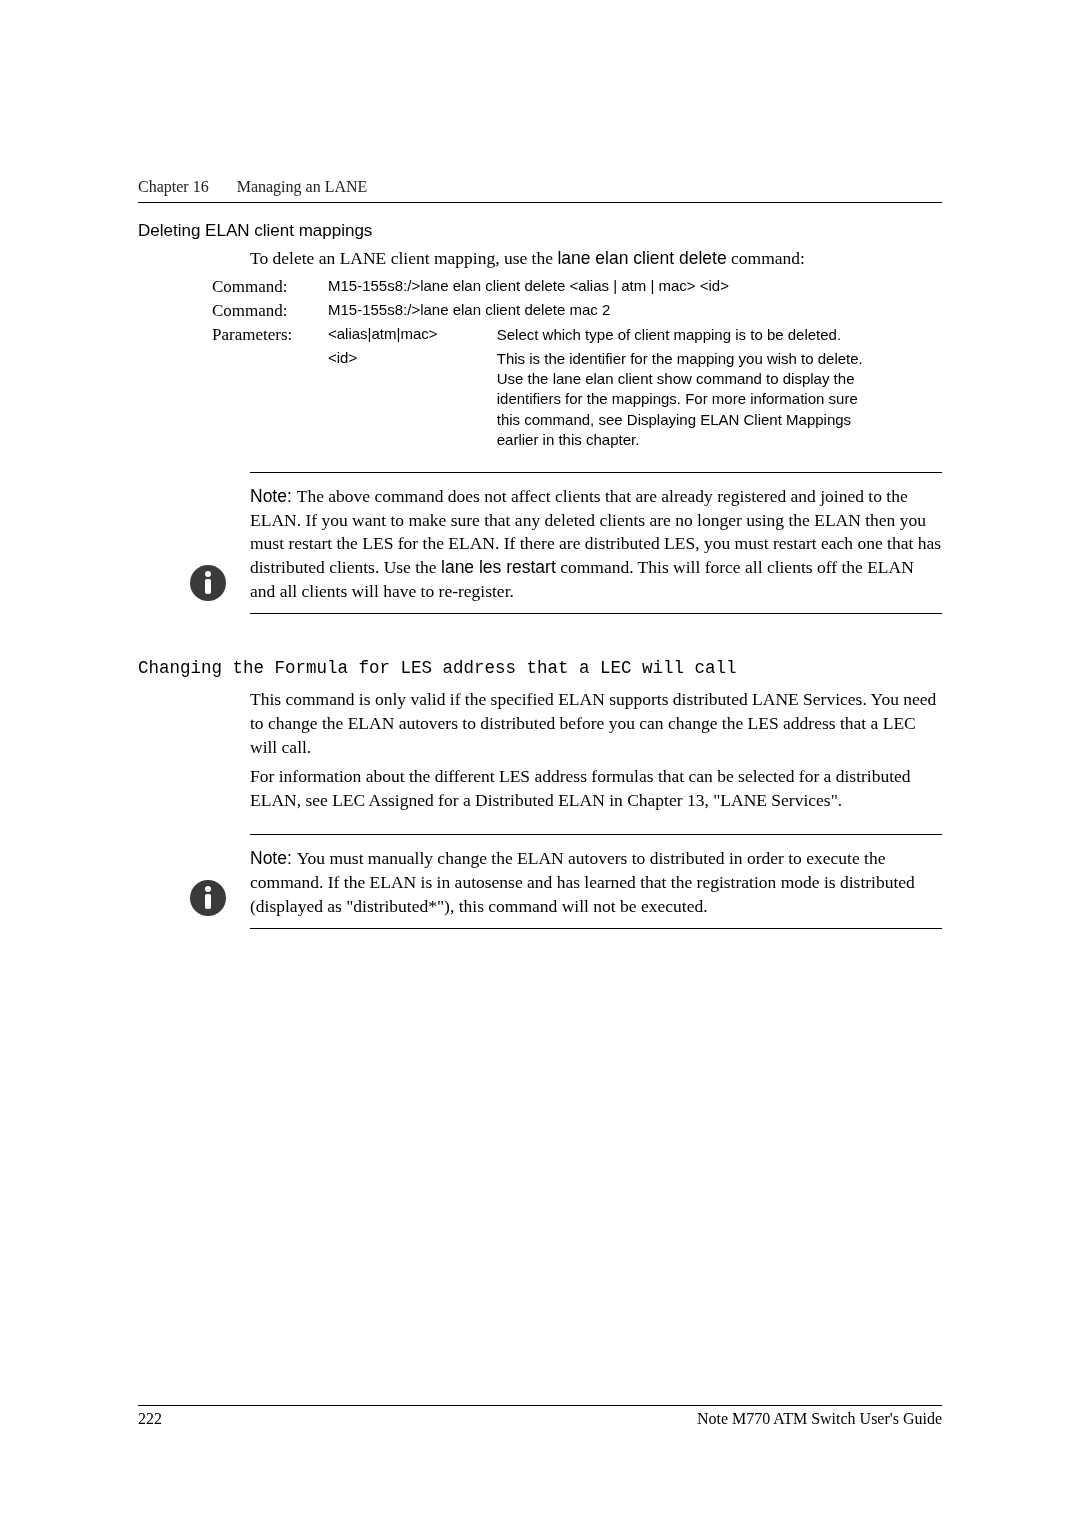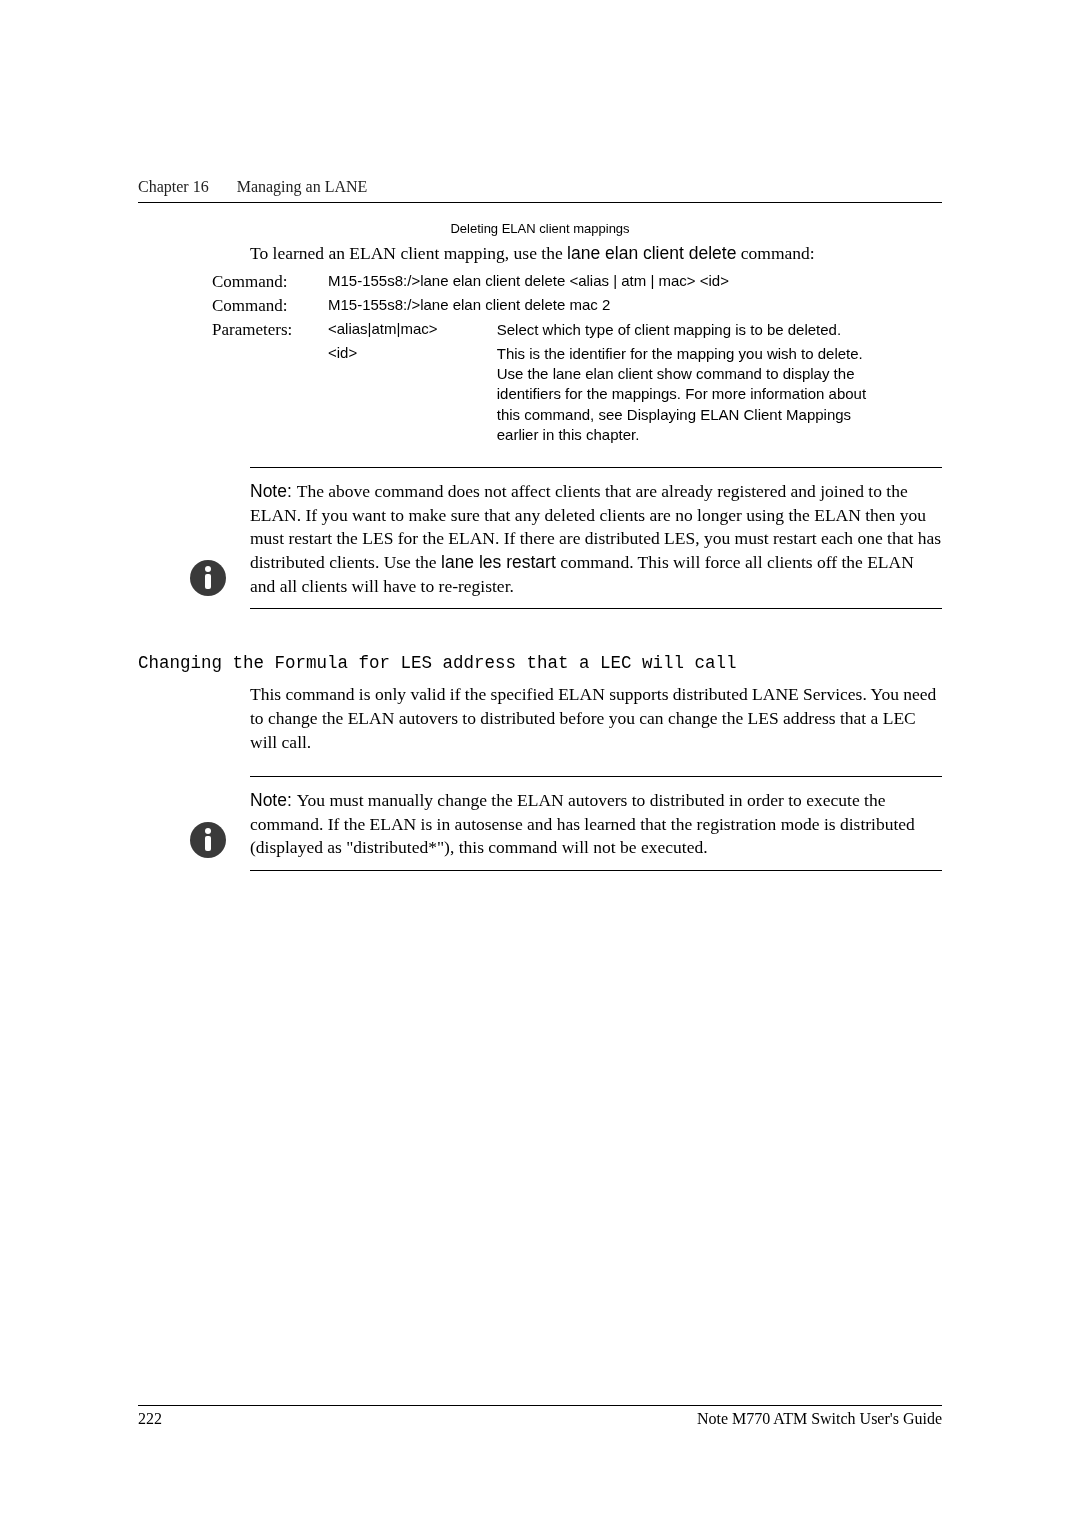--- a/index.html
+++ b/index.html
@@ -22,24 +22,23 @@
     margin-bottom: 6px;
   }
   .chnum { margin-right: 24px; }
   .hr-top {
     border: none;
     border-top: 1.4px solid #000;
     margin: 0 0 18px 0;
   }
   .sans { font-family: Arial, Helvetica, sans-serif; }
   .section-h {
-    font-size: 13px;
+    font-size: 17px;
     margin: 0 0 6px 0;
     font-weight: 400;
-    text-align: center;
   }
   .indent-block {
     margin-left: 112px;
   }
   .para {
     font-size: 17.5px;
     line-height: 1.35;
     margin: 0 0 6px 0;
   }
   .cmd-label {
@@ -126,21 +125,21 @@
   <div class="header-row">
     <span class="chnum">Chapter 16</span>
     <span>Managing an LANE</span>
   </div>
   <hr class="hr-top">
 
   <div class="sans section-h">Deleting ELAN client mappings</div>
 
   <div class="indent-block">
     <p class="para">
-      <span>To learned an ELAN client mapping, use the </span><span class="sans">lane elan client delete</span><span> command:</span>
+      <span>To delete an LANE client mapping, use the </span><span class="sans">lane elan client delete</span><span> command:</span>
     </p>
   </div>
 
   <div class="indent-block" style="margin-left:74px;">
     <div class="row">
       <span class="cmd-label">Command:</span>
       <span class="cmd-body sans">M15-155s8:/&gt;lane elan client delete &lt;alias | atm | mac&gt; &lt;id&gt;</span>
     </div>
     <div class="row">
       <span class="cmd-label">Command:</span>
@@ -152,21 +151,21 @@
         <span class="param-col-left sans">&lt;alias|atm|mac&gt;</span>
         <span class="param-col-right sans">Select which type of client  mapping is to be deleted.</span>
       </span>
     </div>
     <div class="row">
       <span class="cmd-label">&nbsp;</span>
       <span class="cmd-body">
         <span class="param-col-left sans">&lt;id&gt;</span>
         <span class="param-col-right sans">
           <span>This is the identifier for the mapping you wish to delete.</span><br>
-          <span>Use the </span><span>lane elan client show</span><span> command to display the identifiers for the mappings. For more information about this command, see  Displaying ELAN Client Mappings  earlier in this chapter.</span>
+          <span>Use the </span><span>lane elan client show</span><span> command to display the identifiers for the mappings. For more information sure this command, see  Displaying ELAN Client Mappings  earlier in this chapter.</span>
         </span>
       </span>
     </div>
   </div>
 
   <hr class="note-sep">
   <div class="note-row">
     <svg class="note-icon" viewBox="0 0 40 40">
       <circle class="info-circle" cx="20" cy="20" r="18"></circle>
       <circle cx="20" cy="11" r="3" fill="#fff"></circle>
@@ -174,20 +173,21 @@
     </svg>
     <div class="note-text">
       <span class="note-label">Note: </span><span>The above command does not affect clients that are already registered and joined to the ELAN. If you want to make sure that any deleted clients are no longer using the ELAN then you must restart the LES for the ELAN. If there are distributed LES, you must restart each one that has distributed clients. Use the </span><span class="sans">lane les restart</span><span> command. This will force all clients off the ELAN and all clients will have to re-register.</span>
     </div>
   </div>
   <hr class="note-sep-below">
 
   <div class="section-h2">Changing the Formula for LES address that a LEC will call</div>
   <div class="indent-block">
     <p class="para">This command is only valid if the specified ELAN supports distributed LANE Services. You need to change the ELAN autovers to distributed before you can change the LES address that a LEC will call.</p>
+    <p class="para">For information about the different LES address formulas that can be selected for a distributed ELAN, see LEC Assigned for a Distributed ELAN in Chapter 13, "LANE Services".</p>
   </div>
 
   <hr class="note-sep">
   <div class="note-row">
     <svg class="note-icon" viewBox="0 0 40 40">
       <circle class="info-circle" cx="20" cy="20" r="18"></circle>
       <circle cx="20" cy="11" r="3" fill="#fff"></circle>
       <rect x="17" y="16" width="6" height="15" rx="2" fill="#fff"></rect>
     </svg>
     <div class="note-text">

